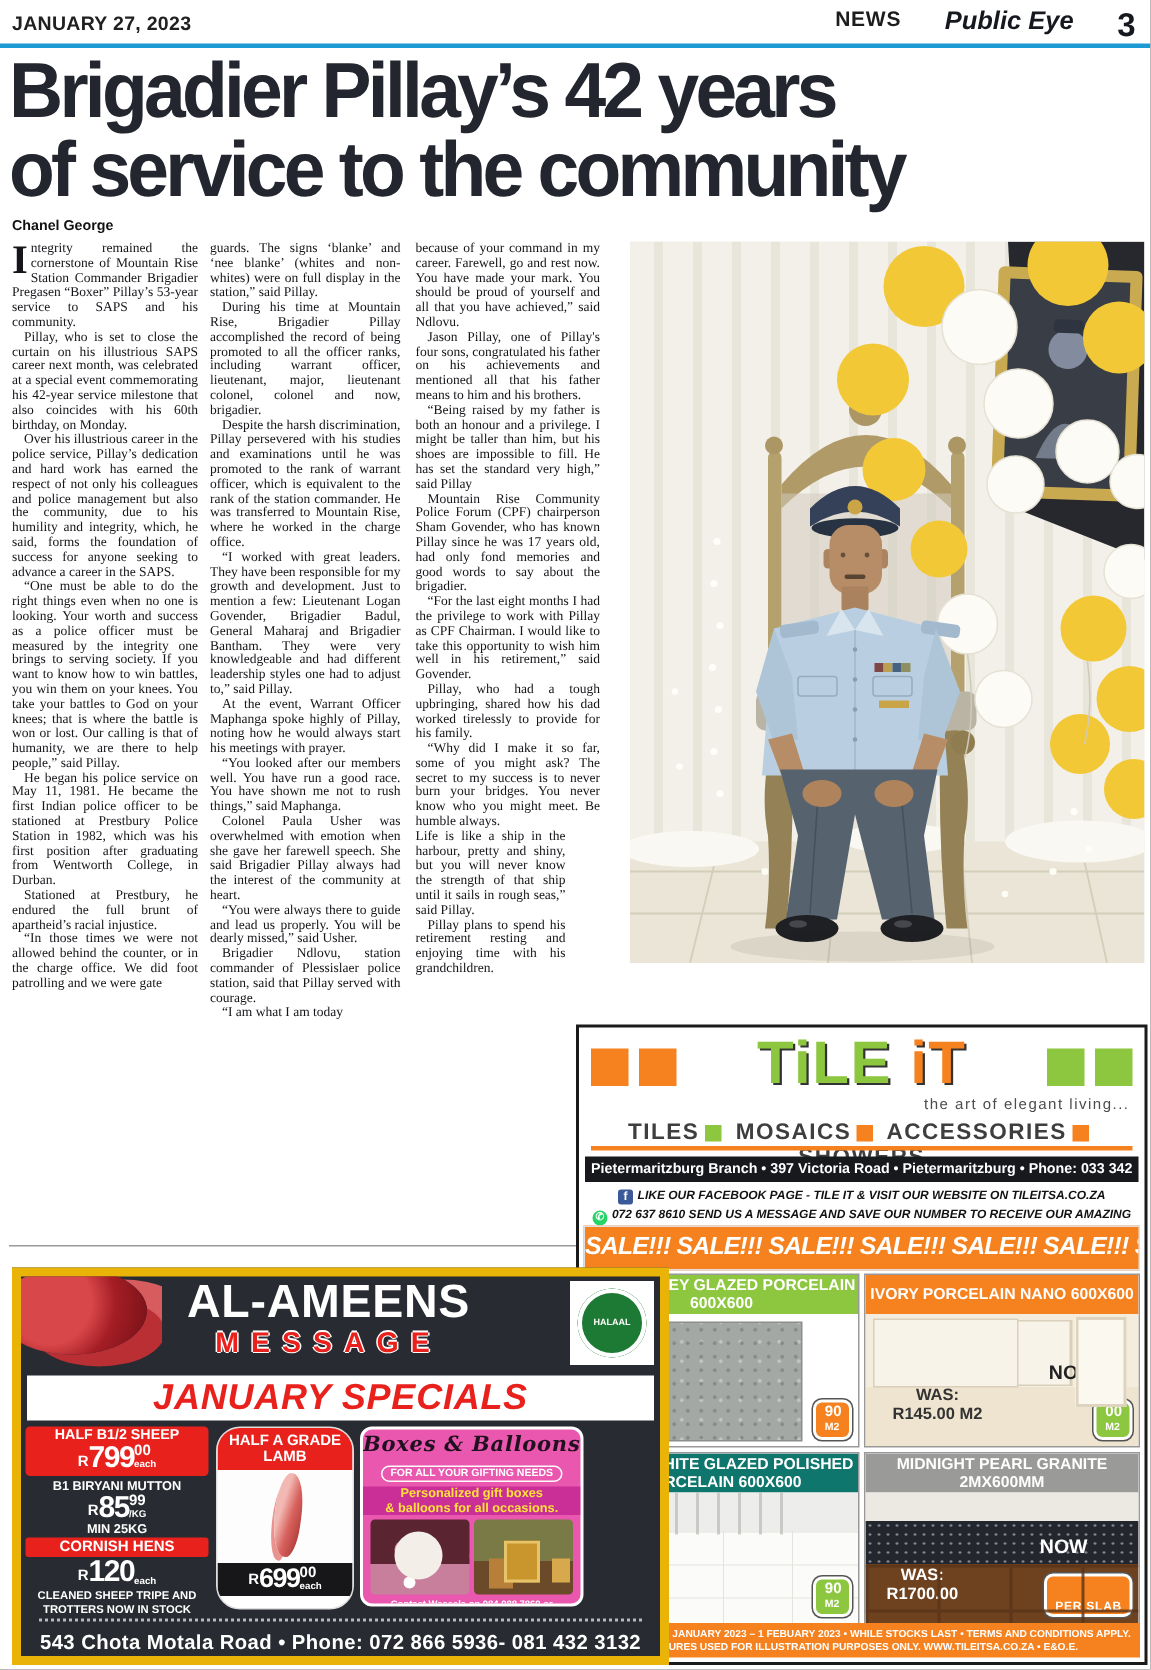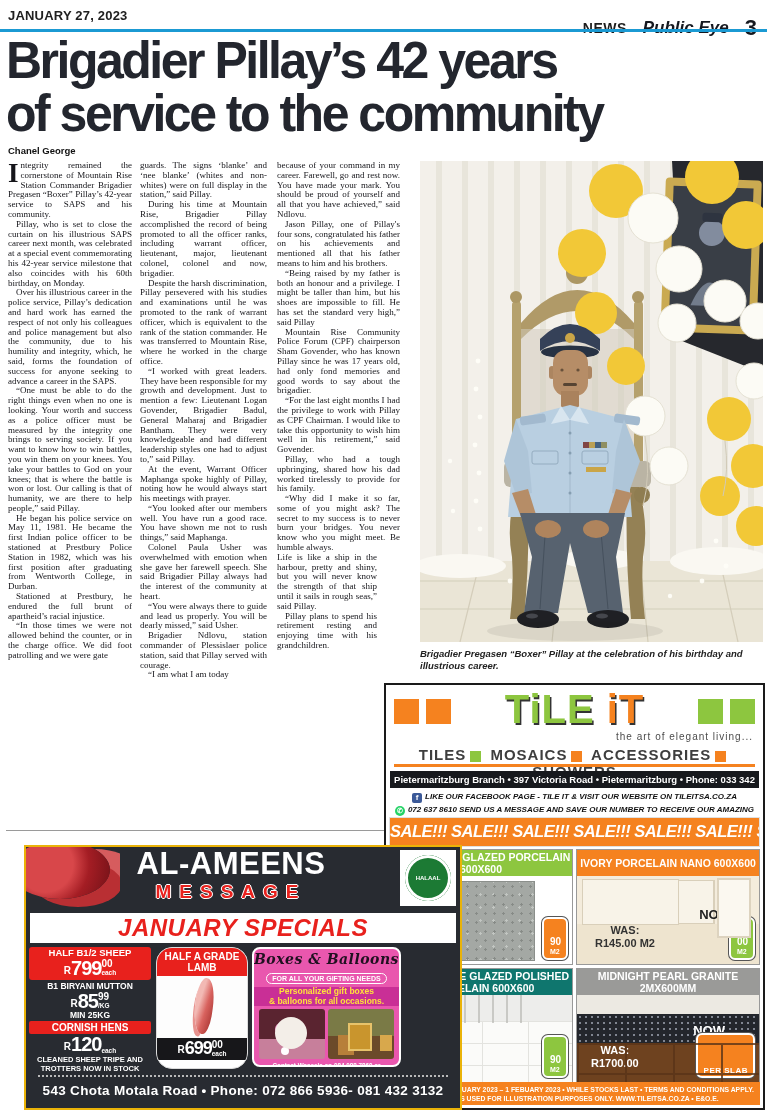--- a/index.html
+++ b/index.html
@@ -1,20 +1,20 @@
 <!DOCTYPE html>
 <html><head>
 <meta charset="utf-8">
 <style>
   html,body{margin:0;padding:0;background:#888;}
   .page{position:relative;width:767px;height:1113px;background:#fff;overflow:hidden;
         font-family:"Liberation Sans",sans-serif;color:#1a1a1a;}
   
   .mast-date{position:absolute;left:8px;top:8px;font-size:13px;font-weight:bold;color:#202020;letter-spacing:.2px;}
-  .mast-right{position:absolute;right:10px;top:4px;display:flex;align-items:center;gap:16px;margin-top:11px;}
+  .mast-right{position:absolute;right:10px;top:4px;display:flex;align-items:flex-start;gap:29px;}
   .mast-news{font-size:14px;font-weight:bold;color:#1d1d1d;letter-spacing:.5px;}
   .mast-brand{font-size:17px;font-weight:bold;font-style:italic;color:#15181f;}
   .mast-page{font-size:22px;font-weight:bold;color:#15181f;}
   .mast-rule{position:absolute;left:0;top:29px;width:767px;height:3px;background:#1b9ad3;}
   
   .headline{position:absolute;left:6px;top:34px;width:760px;font-size:50px;line-height:51px;
             font-weight:bold;color:#23262e;letter-spacing:-2.5px;transform:scaleY(1.04);transform-origin:top left;}
   .byline{position:absolute;left:8px;top:145px;font-size:9.5px;font-weight:bold;color:#111;}
   
   .col{position:absolute;top:161px;font-family:"Liberation Serif",serif;font-size:9px;line-height:9.8px;
@@ -57,21 +57,21 @@
           color:#fff;font-size:16.5px;font-weight:bold;font-style:italic;text-align:center;line-height:26px;
           letter-spacing:-.5px;white-space:nowrap;overflow:hidden;}
   .t-grid{position:absolute;left:3px;right:3px;top:164px;height:234px;display:grid;
           grid-template-columns:1fr 1fr;grid-template-rows:1fr 1fr;gap:3px;}
   .t-card{position:relative;overflow:hidden;border:1px solid #999;}
   .t-head{height:26px;display:flex;align-items:center;justify-content:center;text-align:center;
           color:#fff;font-size:10.5px;font-weight:bold;line-height:12px;padding:0 0;}
   .h-green{background:#8dc63f;} .h-orange{background:#f5821f;} .h-dark{background:#0f766e;} .h-grey{background:#9a9a98;}
   .t-img{position:relative;height:calc(100% - 26px);}
   .tag{position:absolute;bottom:4px;right:4px;border:2px solid #fff;border-radius:6px;color:#fff;
-       padding:16px 5px 1px 5px;font-weight:bold;box-shadow:0 0 0 1px #555;display:flex;align-items:flex-start;}
+       padding:0 5px 1px 5px;font-weight:bold;box-shadow:0 0 0 1px #555;display:flex;align-items:flex-start;}
   .tag-orange{background:#f5821f;} .tag-green{background:#8dc63f;}
   .tag .st{display:flex;flex-direction:column;margin-left:1px;font-size:10px;line-height:10px;padding-top:2px;}
   .tag .slab{font-size:8px;letter-spacing:.5px;text-align:left;line-height:8px;}
   .was{position:absolute;font-weight:bold;font-size:11px;line-height:13px;text-align:center;}
   .now{position:absolute;font-weight:bold;font-size:13px;}
   
   .img-tatum{background:#fff;}
   .img-tatum::before{content:"";position:absolute;left:28px;top:6px;width:116px;height:78px;background:#a4a8a4;
      background-image:radial-gradient(#878b87 1px,transparent 1.4px),radial-gradient(#c2c6c2 1px,transparent 1.3px);
      background-size:9px 9px,13px 13px;background-position:0 0,4px 6px;box-shadow:0 0 0 1px #8b8f8b;}
@@ -88,22 +88,22 @@
      background-image:linear-gradient(90deg,#b9b9b4 2px,transparent 2px);background-size:14px 100%;opacity:.7;}
   .img-midnight{background:linear-gradient(#ece9e2 22%,#23262c 22%,#23262c 55%,#6e421f 55%);}
   .img-midnight::before{content:"";position:absolute;left:0;top:22%;width:100%;height:33%;
      background-image:radial-gradient(#9aa0ad .7px,transparent 1px);background-size:6px 6px;opacity:.8;}
   .img-midnight::after{content:"";position:absolute;left:0;bottom:0;width:100%;height:45%;
      background-image:linear-gradient(90deg,#5a3418 2px,transparent 2px),linear-gradient(#5a3418 2px,transparent 2px);
      background-size:48px 100%,100% 30px;opacity:.8;}
   .t-valid{position:absolute;left:3px;right:3px;bottom:3px;height:23px;background:#f5821f;color:#fff;
            font-size:6.8px;font-weight:bold;text-align:center;line-height:9px;padding-top:3px;box-sizing:border-box;}
   
-  .butch{position:absolute;left:24px;top:845px;width:438px;height:265px;background:#282b31;
-         border:2px solid #eab308;box-sizing:border-box;}
+  .butch{position:absolute;left:8px;top:845px;width:438px;height:265px;background:#282b31;
+         border:6px solid #eab308;box-sizing:border-box;}
   .b-meat{position:absolute;left:0;top:0;width:94px;height:64px;overflow:hidden;}
   .b-meat::before{content:"";position:absolute;left:-16px;top:-6px;width:100px;height:58px;border-radius:50%;
      background:radial-gradient(circle at 35% 40%,#d8474a 0 38%,#a41d24 60%,#6e1016 100%);
      box-shadow:18px 14px 0 -6px #b92f33,34px -2px 0 -10px #d65c5e;}
   .b-name{position:absolute;left:94px;top:0;width:222px;text-align:center;font-size:31px;font-weight:bold;
           color:#fff;letter-spacing:.5px;line-height:34px;}
   .b-type{position:absolute;left:94px;top:34px;width:222px;text-align:center;font-size:19px;font-weight:bold;
           color:#e8211d;letter-spacing:8px;
           text-shadow:1px 0 #fff,-1px 0 #fff,0 1px #fff,0 -1px #fff;}
   .b-halal{position:absolute;right:4px;top:3px;width:56px;height:56px;background:#fff;display:flex;
@@ -171,21 +171,21 @@
   </div>
   <div class="mast-rule"></div>
 
   <div class="headline">
     <div>Brigadier Pillay’s 42 years</div>
     <div>of service to the community</div>
   </div>
   <div class="byline">Chanel George</div>
 
   <div class="col c1">
-    <p class="ni"><span class="dropcap">I</span><span>ntegrity remained the cornerstone of Mountain Rise Station Commander Brigadier Pregasen “Boxer” Pillay’s 42-year service to SAPS and his community.</span></p>
+    <p class="ni"><span class="dropcap">I</span><span>ntegrity remained the cornerstone of Mountain Rise Station Commander Brigadier Pregasen “Boxer” Pillay’s 53-year service to SAPS and his community.</span></p>
     <p>Pillay, who is set to close the curtain on his illustrious SAPS career next month, was celebrated at a special event commemorating his 42-year service milestone that also coincides with his 60th birthday, on Monday.</p>
     <p>Over his illustrious career in the police service, Pillay’s dedication and hard work has earned the respect of not only his colleagues and police management but also the community, due to his humility and integrity, which, he said, forms the foundation of success for anyone seeking to advance a career in the SAPS.</p>
     <p>“One must be able to do the right things even when no one is looking. Your worth and success as a police officer must be measured by the integrity one brings to serving society. If you want to know how to win battles, you win them on your knees. You take your battles to God on your knees; that is where the battle is won or lost. Our calling is that of humanity, we are there to help people,” said Pillay.</p>
     <p>He began his police service on May 11, 1981. He became the first Indian police officer to be stationed at Prestbury Police Station in 1982, which was his first position after graduating from Wentworth College, in Durban.</p>
     <p>Stationed at Prestbury, he endured the full brunt of apartheid’s racial injustice.</p>
     <p>“In those times we were not allowed behind the counter, or in the charge office. We did foot patrolling and we were gate</p>
   </div>
 
   <div class="col c2">
     <p class="ni">guards. The signs ‘blanke’ and ‘nee blanke’ (whites and non-whites) were on full display in the station,” said Pillay.</p>
@@ -341,21 +341,20 @@
           <ellipse cx="176" cy="368" rx="13" ry="9" fill="#ab7e55"></ellipse>
         <ellipse cx="118" cy="458" rx="21" ry="9" fill="#141519"></ellipse>
         <ellipse cx="188" cy="458" rx="21" ry="9" fill="#141519"></ellipse>
         <ellipse cx="112" cy="455" rx="6" ry="2.5" fill="#3c3e44"></ellipse>
           <ellipse cx="182" cy="455" rx="6" ry="2.5" fill="#3c3e44"></ellipse>
       </g>
       <ellipse cx="155" cy="470" rx="88" ry="10" fill="#000" opacity="0.07"></ellipse>
       <rect width="343" height="481" fill="#fff" opacity="0.05"></rect>
     </svg>
   </div>
-  <div class="caption">Brigadier Pregasen “Boxer” Pillay at the celebration of his birthday and illustrious career.</div>
 
   <div class="tilead">
     <div class="t-sq t-orange" style="left:8px;top:14px"></div>
     <div class="t-sq t-orange" style="left:40px;top:14px"></div>
     <div class="t-sq t-green" style="right:40px;top:14px"></div>
     <div class="t-sq t-green" style="right:8px;top:14px"></div>
     <div class="t-brand">
       <span class="g">TiLE</span>
       <span class="o">iT</span>
     </div>

